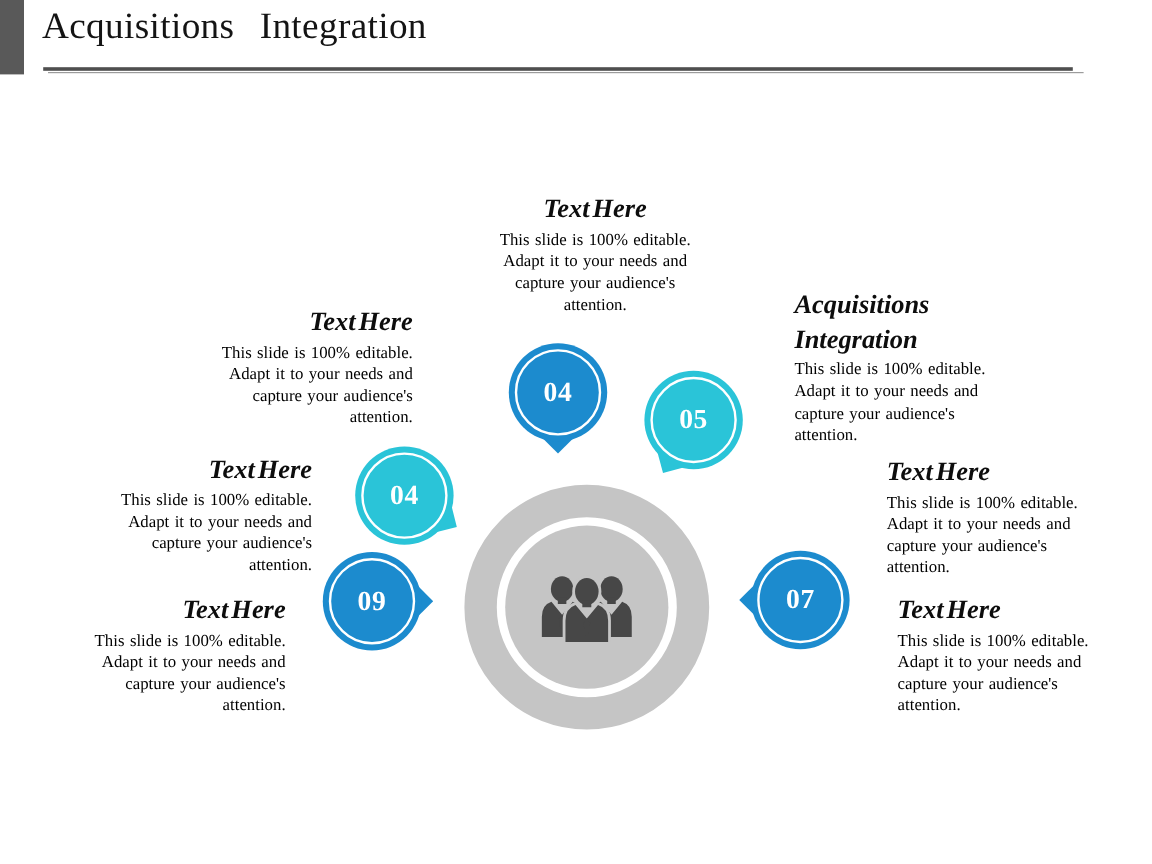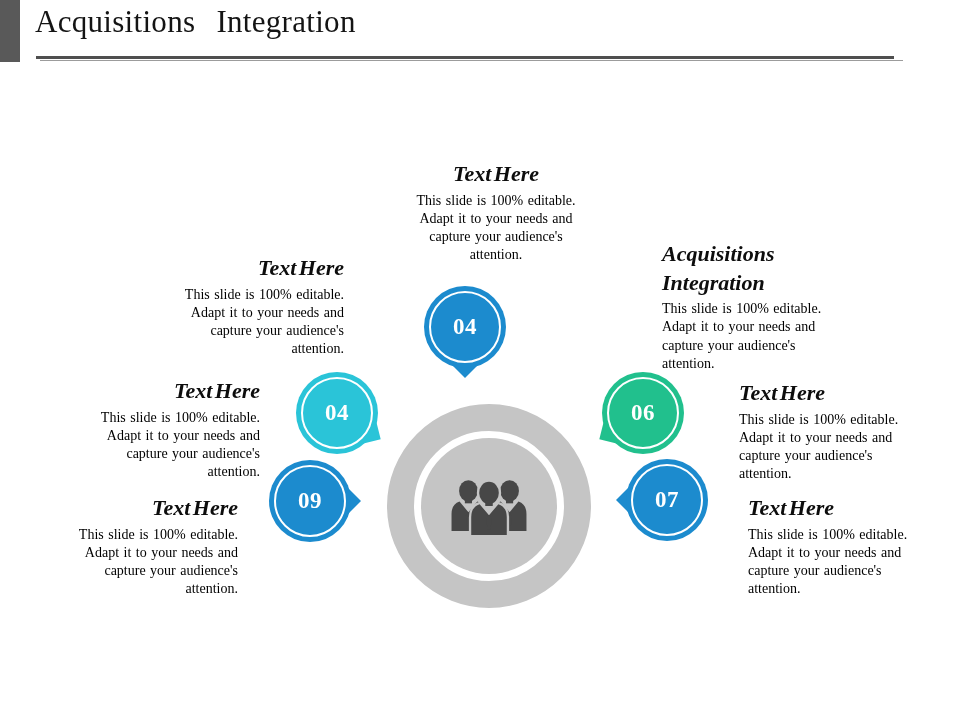--- a/index.html
+++ b/index.html
@@ -113,25 +113,25 @@
     <span class="badge-body" style="background-color: rgb(42, 196, 216);"></span>
     <span class="badge-ring"></span>
     <span class="badge-num">04</span>
   </div>
   <div class="badge c4">
     <span class="pointer" style="background-color: rgb(28, 139, 206);"></span>
     <span class="badge-body" style="background-color: rgb(28, 139, 206);"></span>
     <span class="badge-ring"></span>
     <span class="badge-num">04</span>
   </div>
-  <div class="badge c6">
-    <span class="pointer" style="background-color: rgb(33, 192, 141);"></span>
-    <span class="badge-body" style="background-color: rgb(33, 192, 141);"></span>
+  <div class="badge c5">
+    <span class="pointer" style="background-color: rgb(42, 196, 216);"></span>
+    <span class="badge-body" style="background-color: rgb(42, 196, 216);"></span>
     <span class="badge-ring"></span>
-    <span class="badge-num">06</span>
+    <span class="badge-num">05</span>
   </div>
   <div class="badge c7">
     <span class="pointer" style="background-color: rgb(28, 139, 206);"></span>
     <span class="badge-body" style="background-color: rgb(28, 139, 206);"></span>
     <span class="badge-ring"></span>
     <span class="badge-num">07</span>
   </div>
 
   <div class="tblock tb1">
     <div class="block-title">Text Here</div>

